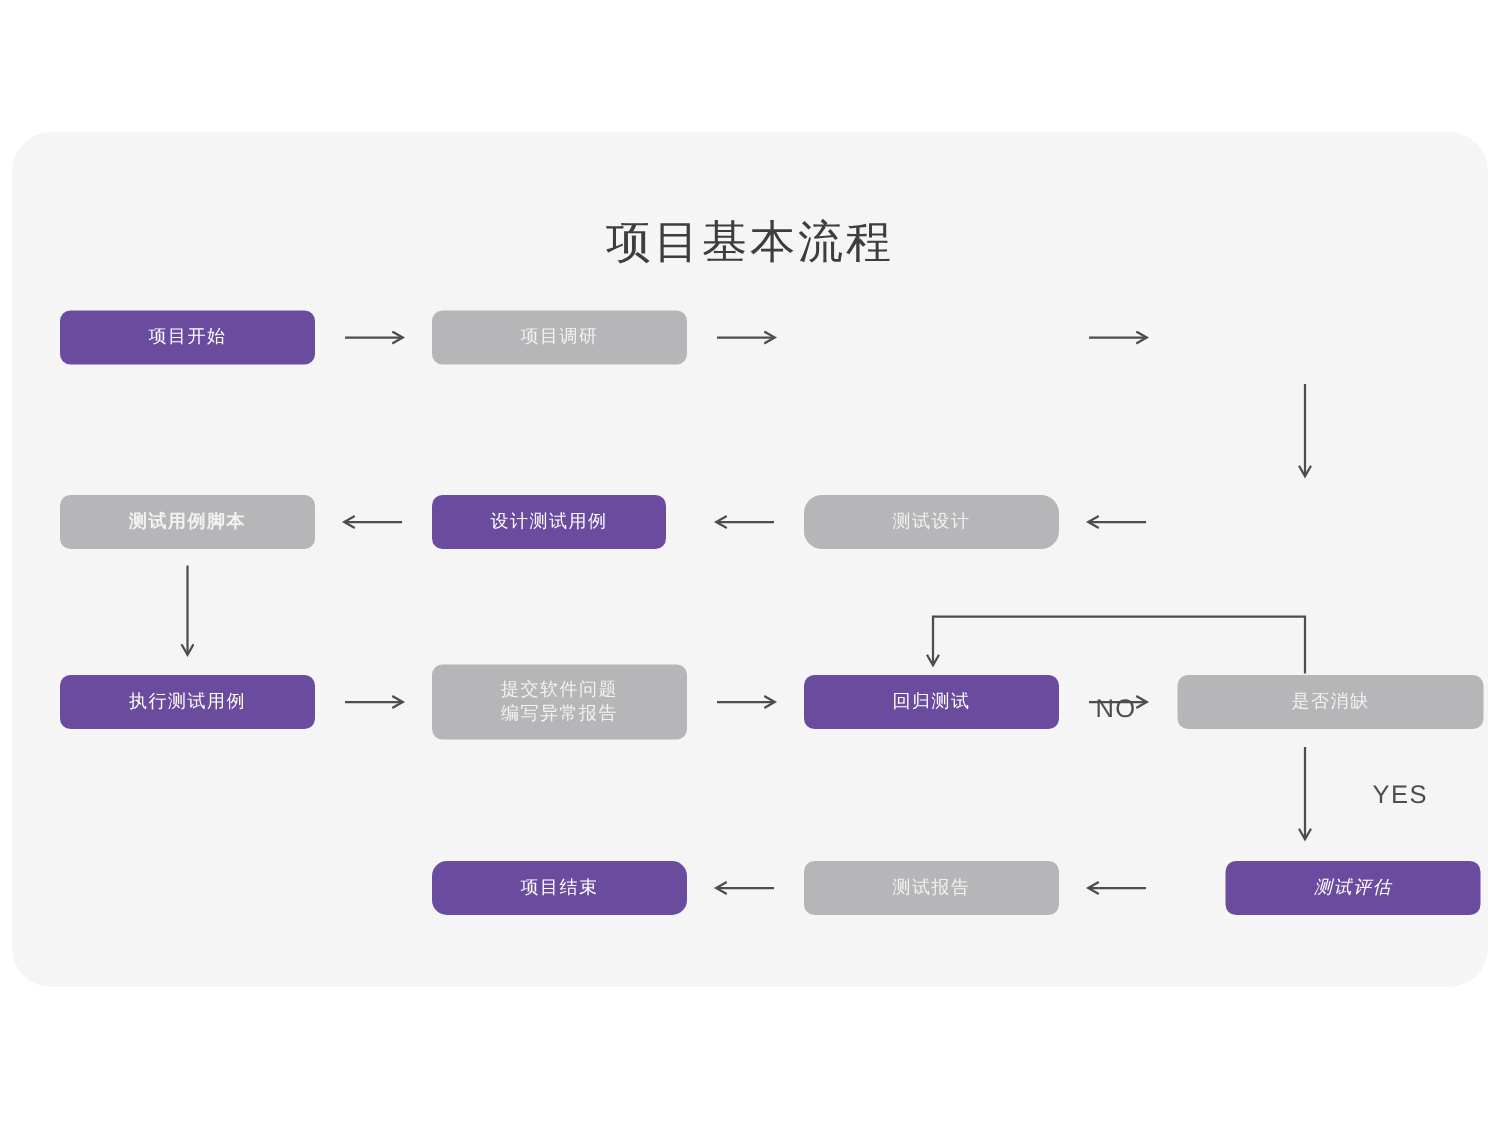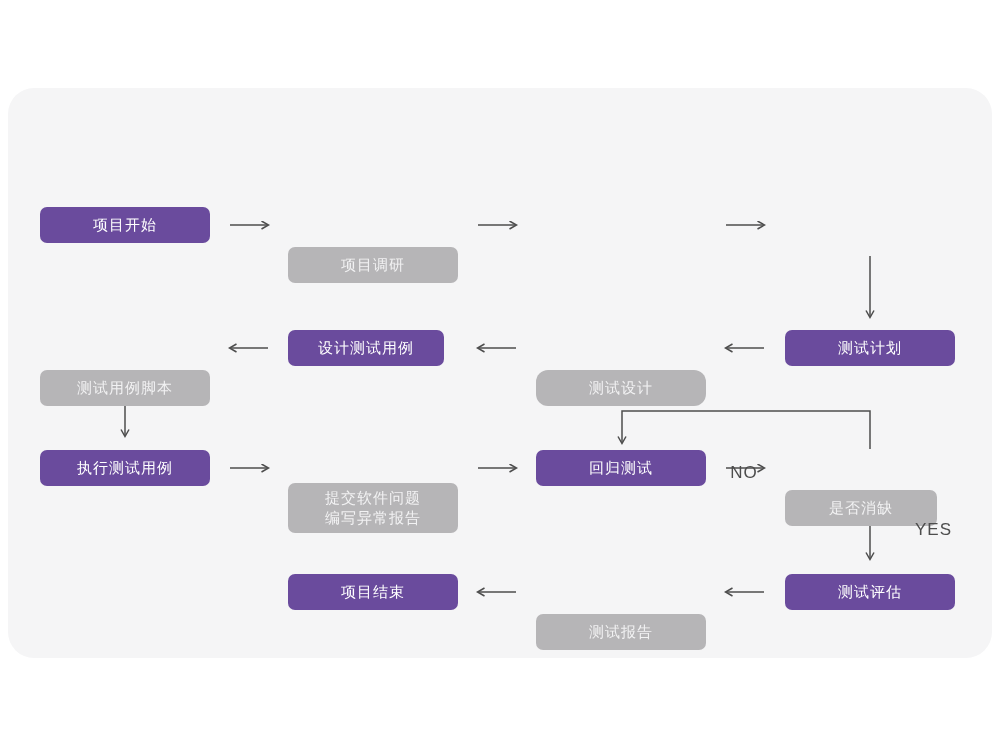--- a/index.html
+++ b/index.html
@@ -42,35 +42,34 @@
     top: 0;
     width: 1000px;
     height: 750px;
   }
   .node {
     position: absolute;
     display: flex;
     align-items: center;
     justify-content: center;
     border-radius: 7px;
-    font-size: 15px;
+    font-size: 12px;
     letter-spacing: 1px;
     text-align: center;
     white-space: pre-line;
     line-height: 1.32;
     box-sizing: border-box;
   }
   .node.purple {
     background: var(--purple, #6a4b9d);
     color: #ffffff;
   }
   .node.gray {
     background: var(--gray, #b6b5b7);
     color: #f2f2f3;
-    margin-top: 40px;
   }
   #arrow-svg {
     position: absolute;
     left: 0;
     top: 0;
     pointer-events: none;
   }
   #arrow-svg path {
     fill: none;
     stroke: var(--arrow, #4d4d4d);
@@ -95,20 +94,21 @@
     margin-left: 37px;
   }
 </style>
 </head>
 <body>
 
 <div class="stage">
 
   <div class="card"></div>
 
+  <div class="diagram-title">项目基本流程</div>
 
   <svg id="arrow-svg" width="1000" height="750" viewBox="0 0 1000 750">
     <defs>
       <marker id="arrowhead" markerWidth="12" markerHeight="12" refX="7" refY="4.5" orient="auto" markerUnits="userSpaceOnUse">
         <path d="M0.5,0.5 L7.5,4.5 L0.5,8.5" fill="none" stroke="#4d4d4d" stroke-width="1.4"></path>
       </marker>
     </defs>
   <path d="M230,225 H268" marker-end="url(#arrowhead)"></path>
       <path d="M478,225 H516" marker-end="url(#arrowhead)"></path>
       <path d="M726,225 H764" marker-end="url(#arrowhead)"></path>
@@ -122,31 +122,30 @@
       <path d="M726,468 H764" marker-end="url(#arrowhead)"></path>
       <path d="M870,449 V411 H622 V443" marker-end="url(#arrowhead)"></path>
       <path d="M870,498 V559" marker-end="url(#arrowhead)"></path>
       <path d="M764,592 H726" marker-end="url(#arrowhead)"></path>
       <path d="M516,592 H478" marker-end="url(#arrowhead)"></path>
     </svg>
 
   <div id="nodes-layer">
       <div class="node purple" style="left: 40px; top: 207px; width: 170px; height: 36px;">项目开始</div>
       <div class="node gray" style="left: 288px; top: 207px; width: 170px; height: 36px;">项目调研</div>
-      <div class="node purple" style="left: 785px; top: 330px; width: 170px; height: 36px;">测试计划</div>
       <div class="node gray" style="left: 536px; top: 330px; width: 170px; height: 36px; border-radius: 12px;">测试设计</div>
       <div class="node purple" style="left: 288px; top: 330px; width: 156px; height: 36px;">设计测试用例</div>
-      <div class="node gray" style="left: 40px; top: 330px; width: 170px; height: 36px;">测试用例脚本</div>
+      <div class="node gray" style="left: 40px; top: 330px; width: 170px; height: 36px; font-weight: bold;">测试用例脚本</div>
       <div class="node purple" style="left: 40px; top: 450px; width: 170px; height: 36px;">执行测试用例</div>
       <div class="node gray" style="left: 288px; top: 443px; width: 170px; height: 50px;">提交软件问题
 编写异常报告</div>
       <div class="node purple" style="left: 536px; top: 450px; width: 170px; height: 36px;">回归测试</div>
-      <div class="node gray" style="left: 785px; top: 450px; width: 152px; height: 36px;">是否消缺</div>
-      <div class="node purple" style="left: 785px; top: 574px; width: 170px; height: 36px;">测试评估</div>
+      <div class="node gray" style="left: 785px; top: 450px; width: 204px; height: 36px;">是否消缺</div>
+      <div class="node purple" style="left: 817px; top: 574px; width: 170px; height: 36px; font-style: italic;">测试评估</div>
       <div class="node gray" style="left: 536px; top: 574px; width: 170px; height: 36px;">测试报告</div>
-      <div class="node purple" style="left: 288px; top: 574px; width: 170px; height: 36px;">项目结束</div>
+      <div class="node purple" style="left: 288px; top: 574px; width: 170px; height: 36px; border-radius: 10px;">项目结束</div>
     </div>
 
   <div class="branch-label no-label">NO</div>
 
   <div class="branch-label yes-label">YES</div>
 
 </div>
 
 </body></html>

